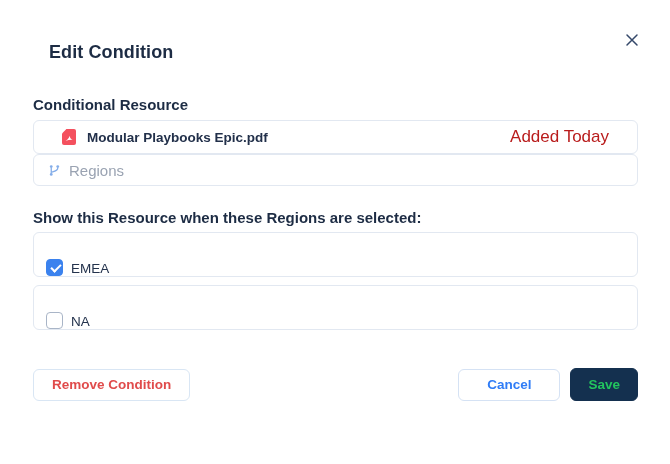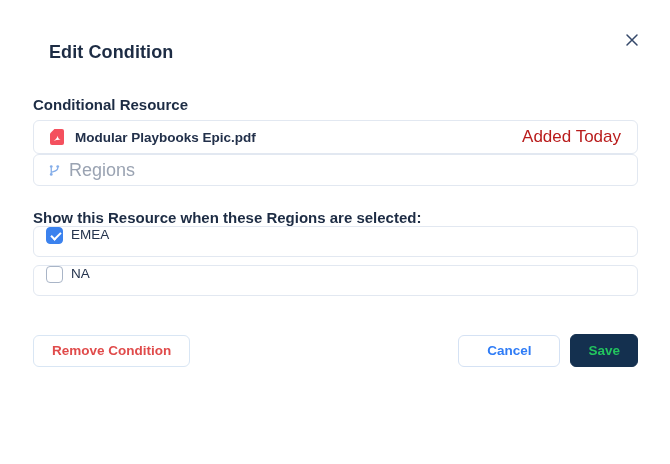--- a/index.html
+++ b/index.html
@@ -43,31 +43,31 @@
     justify-content: center;
   }
   .section-label {
     font-size: 15px;
     line-height: 16px;
     font-weight: 700;
     color: #1d2c44;
   }
   .label-resource { margin-top: 34px; margin-bottom: 7px; }
   .label-conditional-on { margin-top: 22px; margin-bottom: 6px; }
-  .label-show { margin-top: 24px; margin-bottom: 0; }
+  .label-show { margin-top: 24px; margin-bottom: 6px; }
 
   .resource-row {
     box-sizing: border-box;
     height: 34px;
     border: 1px solid #e2e8f1;
     border-radius: 6px;
     background: #fff;
     display: flex;
     align-items: center;
-    padding: 0 16px;
+    padding: 0 28px;
   }
   .resource-name {
     font-size: 13.5px;
     font-weight: 700;
     color: #22304a;
     margin-left: 11px;
   }
   .resource-badge {
     margin-left: auto;
     font-size: 17px;
@@ -85,34 +85,34 @@
     align-items: center;
     padding: 0 14px;
   }
   .conditional-input {
     flex: 1;
     border: none;
     outline: none;
     background: transparent;
     margin-left: 8px;
     font-family: "Liberation Sans", sans-serif;
-    font-size: 18px;
+    font-size: 15px;
     color: #24334d;
     padding: 0;
   }
   .conditional-input::placeholder { color: #9aa3b2; opacity: 1; }
 
   .option-row {
     box-sizing: border-box;
-    height: 31px;
+    height: 45px;
     border: 1px solid #e2e8f1;
     border-radius: 6px;
     background: #fff;
     display: flex;
-    align-items: flex-start;
+    align-items: flex-end;
     padding: 0 12px;
     margin-bottom: 8px;
     cursor: pointer;
   }
   .checkbox {
     box-sizing: border-box;
     width: 17px;
     height: 17px;
     border: 1.5px solid #a9b5c7;
     border-radius: 4px;

